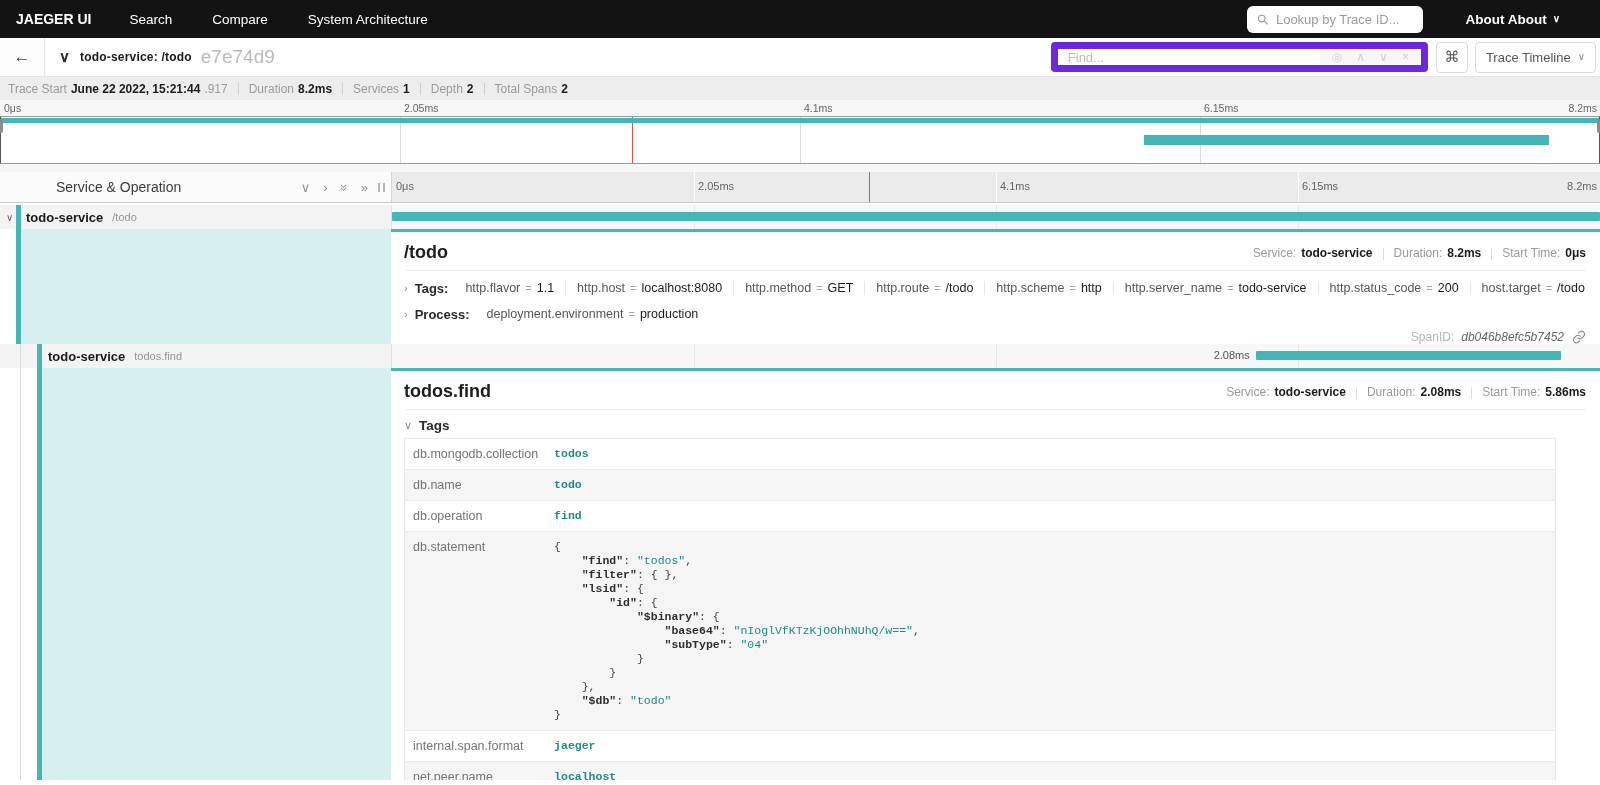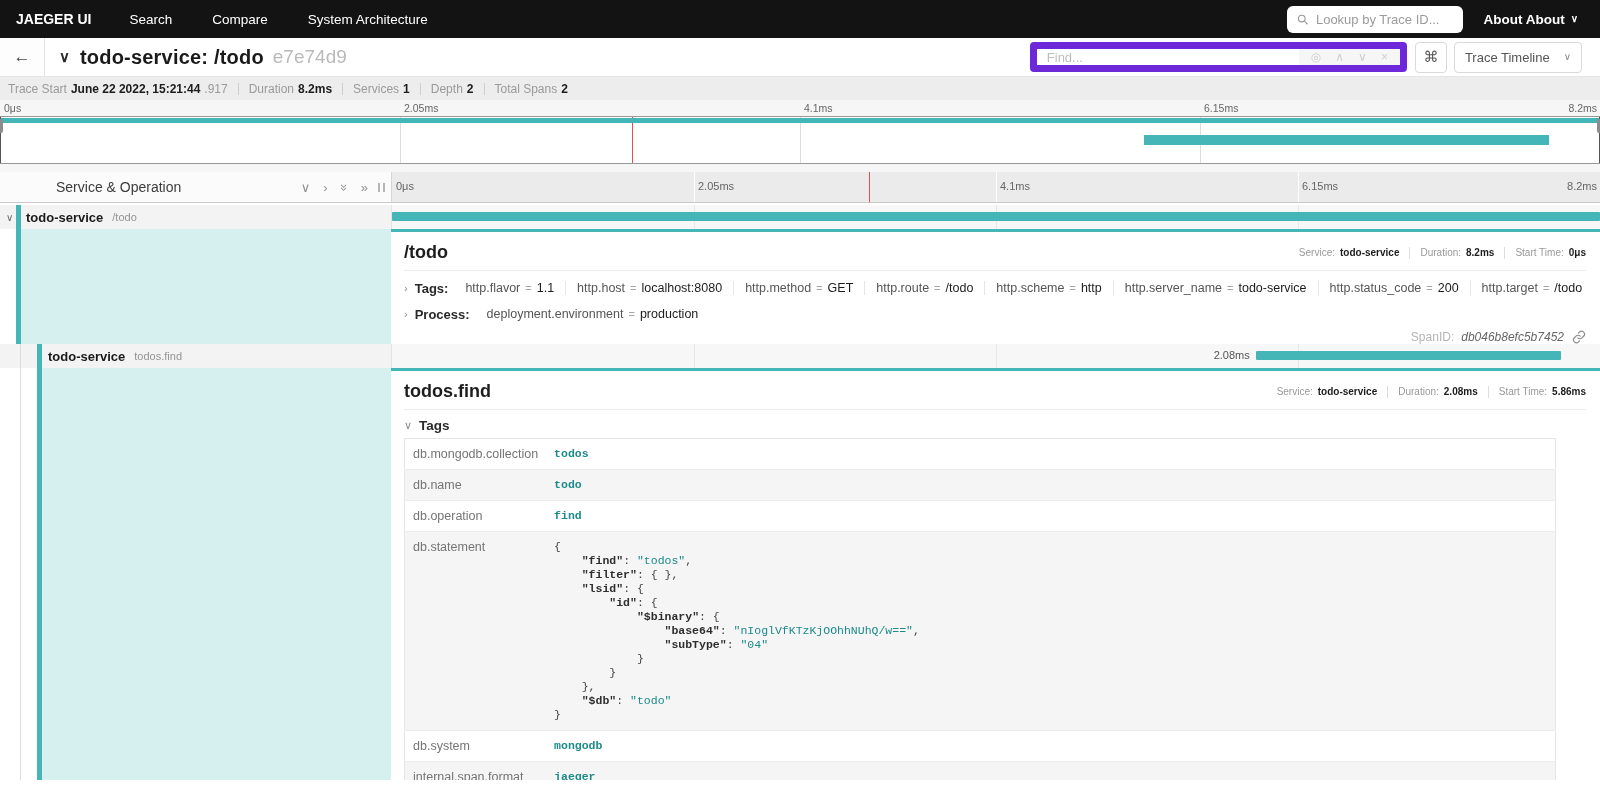--- a/index.html
+++ b/index.html
@@ -5,41 +5,41 @@
   * { margin:0; padding:0; box-sizing:border-box; }
   html,body { background:#fff; }
   body { font-family:"Liberation Sans", sans-serif; }
   .page { position:relative; width:1600px; height:785px; overflow:hidden; background:#fff; }
 
   
   .topnav { height:38px; background:#131313; display:flex; align-items:center; color:#fff;justify-content:space-between; }
   .brand { font-weight:bold; font-size:14px; padding:0 18px 0 16px; cursor:pointer; }
   .topnav nav { display:flex; height:100%; }
   .topnav nav a { display:flex; align-items:center; padding:0 20px; font-size:13.5px; color:#fff; text-decoration:none; cursor:pointer; }
-  .nav-right { margin-left:auto; display:flex; align-items:center; gap:20px; padding-right:22px; }
+  .nav-right { margin-left:auto; display:flex; align-items:center; gap:42px; padding-right:40px; }
   .trace-lookup { display:flex; align-items:center; gap:7px; background:#fff; border-radius:6px; height:27px; width:176px; padding:0 10px; }
   .trace-lookup input { border:none; outline:none; font-size:13px; width:100%; color:#333; font-family:"Liberation Sans",sans-serif; }
   .trace-lookup input::placeholder { color:#9b9b9b; }
   .about { display:flex; align-items:center; gap:6px; font-size:13.5px; font-weight:bold; cursor:pointer; }
   .chev { font-size:10px; line-height:1; }
 
   
   .trace-header { height:39px; display:flex; align-items:center; border-bottom:1px solid #e4e4e4; background:#fff; }
   .back { width:45px; height:100%; border:none; border-right:1px solid #e4e4e4; background:#fdfdfd; font-size:17px; color:#444; cursor:pointer; }
   .collapse-chev { font-size:15px; font-weight:bold; color:#2b2b2b; margin:0 10px 0 14px; cursor:pointer; }
-  .trace-title { font-size:20px; font-weight:bold; color:#1a1a1a; letter-spacing:.2px; }
+  .trace-title { font-size:12px; font-weight:bold; color:#1a1a1a; letter-spacing:.2px; }
   .trace-id { font-size:19px; color:#b9b9b9; margin-left:9px; }
   .th-spacer { flex:1; }
   .find-group { display:flex; align-items:stretch; height:30px; border:7px solid #6d28d9; border-radius:4px; overflow:hidden; margin-right:8px; }
   .find-group input { width:262px; border:none; outline:none; padding:0 10px; font-size:13px; font-family:"Liberation Sans",sans-serif; }
   .find-group input::placeholder { color:#bdbdbd; }
   .find-ctrls { display:flex; align-items:center; gap:14px; background:#f6f6f6; padding:0 12px; color:#cfcfcf; font-size:12px; }
   .find-ctrls span { cursor:pointer; }
   .sq-btn { height:31px; width:32px; border:1px solid #d9d9d9; border-radius:4px; background:#fff; font-size:15px; color:#555; margin-right:7px; cursor:pointer; }
-  .view-btn { height:31px; border:1px solid #d9d9d9; border-radius:4px; background:#fff; font-size:13px; color:#555; padding:0 10px; display:flex; align-items:center; gap:14px; margin-right:18px; cursor:pointer; }
+  .view-btn { height:31px; border:1px solid #d9d9d9; border-radius:4px; background:#fff; font-size:13px; color:#555; padding:0 10px; display:flex; align-items:center; gap:7px; margin-right:4px; cursor:pointer; }
   .view-btn .chev { color:#888; }
 
   
   .summary-bar { height:23px; background:#ededed; display:flex; align-items:center; font-size:12px; color:#9a9a9a; padding-left:8px; }
   .summary-bar b { color:#1c1c1c; margin-left:4px; }
   .summary-bar .dim { color:#9a9a9a; font-weight:normal; }
   .sep { border-left:1px solid #cfcfcf; height:12px; margin:0 10px; }
 
   
   .minimap-section { background:#f6f6f6; padding-bottom:8px; }
@@ -90,21 +90,21 @@
   
   .detail { display:grid; grid-template-columns:391px 1fr; }
   .d1 { height:115px; }
   .d2 { height:412px; }
   .detail-left { position:relative; background:#fff; }
   .cyan-fill { position:absolute; top:0; bottom:0; right:0; background:var(--detailbg,#d6efef); }
   .f1 { left:21px; } .f2 { left:42px; }
   .detail-body { position:relative; background:#fff; border-top:3px solid var(--accent,#45b6b8); padding:8px 14px 0 13px; overflow:hidden; }
   .d-head { display:flex; align-items:center; height:25px; cursor:pointer; }
   .d-title { font-size:18px; font-weight:bold; color:#1d1d1d; }
-  .d-meta { margin-left:auto; display:flex; align-items:flex-start; font-size:10px; color:#999; white-space:nowrap; }
+  .d-meta { margin-left:auto; display:flex; align-items:flex-end; font-size:12px; color:#999; white-space:nowrap; }
   .d-meta b { color:#1c1c1c; margin-left:5px; }
   .d-meta .sep { border-color:#ddd; }
   .d-divider { border-top:1px solid #ececec; margin:5px 0 4px; }
   .line-row { display:flex; align-items:center; height:26px; white-space:nowrap; overflow:hidden; cursor:pointer; }
   .tchev { color:#8c8c8c; font-size:11px; margin-right:7px; }
   .line-lab { font-weight:bold; font-size:13px; color:#2a2a2a; margin-right:6px; }
   .pill { display:inline-flex; align-items:center; padding:0 11px; font-size:12.5px; color:#555; }
   .pill + .pill { border-left:1px solid #e6e6e6; }
   .pill .eq { color:#a4a4a4; margin:0 5px; font-size:11px; }
   .pill .pv { color:#1c1c1c; }
@@ -309,21 +309,21 @@
               <span>http.server_name</span>
               <span class="eq">=</span>
               <span class="pv">todo-service</span>
             </span>
           <span class="pill">
               <span>http.status_code</span>
               <span class="eq">=</span>
               <span class="pv">200</span>
             </span>
           <span class="pill">
-              <span>http.target</span>
+              <span>host.target</span>
               <span class="eq">=</span>
               <span class="pv">/todo</span>
             </span>
 
         </div>
         <div class="line-row">
           <span class="tchev">›</span>
           <span class="line-lab">Process:</span>
           <span class="pill">
               <span>deployment.environment</span>
@@ -409,24 +409,20 @@
                 <span class="jkey">"base64"</span>: <span class="jval">"nIoglVfKTzKjOOhhNUhQ/w=="</span>,
                 <span class="jkey">"subType"</span>: <span class="jval">"04"</span>
             }
         }
     },
     <span class="jkey">"$db"</span>: <span class="jval">"todo"</span>
 }</pre>
                 </td>
               </tr>
           <tr>
-                <td class="k">db.system</td>
-                <td class="v">mongodb</td>
-              </tr>
-          <tr>
                 <td class="k">internal.span.format</td>
                 <td class="v">jaeger</td>
               </tr>
           <tr>
                 <td class="k">net.peer.name</td>
                 <td class="v">localhost</td>
               </tr>
         </tbody>
           </table>
       </div>

